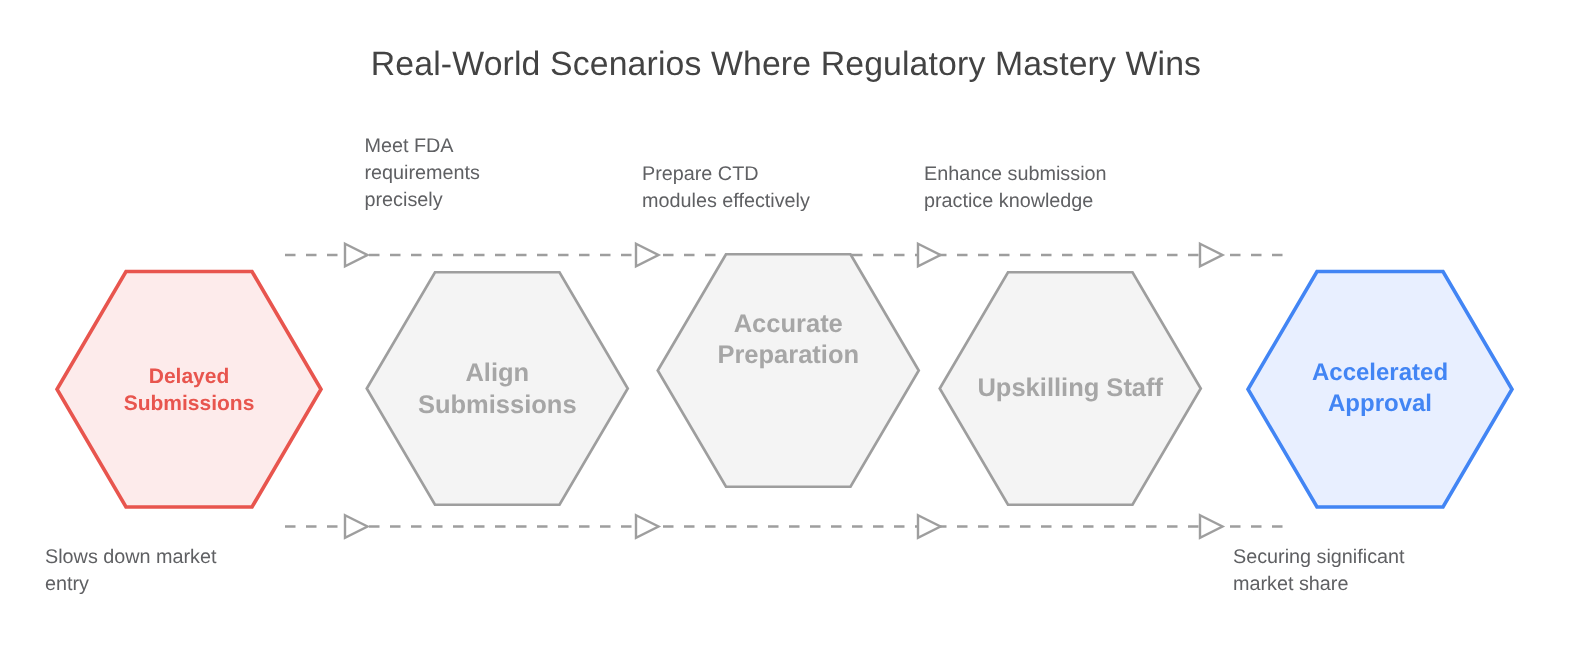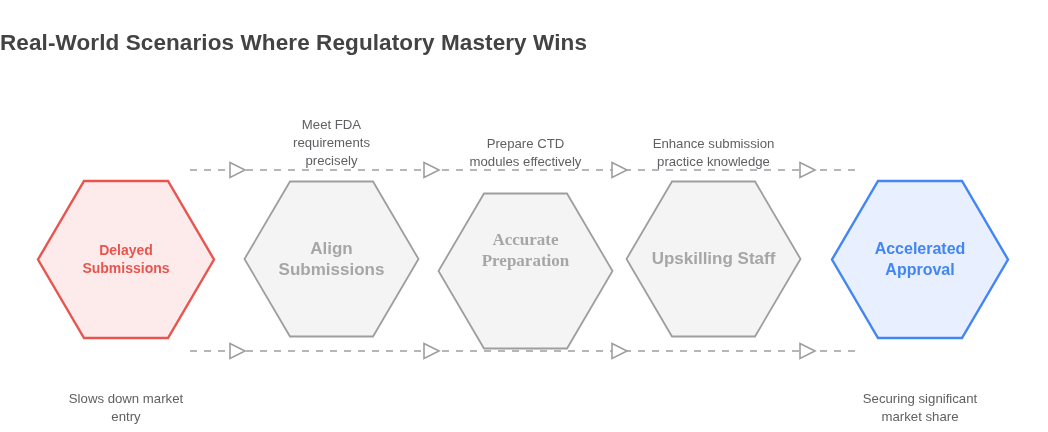--- a/index.html
+++ b/index.html
@@ -23,22 +23,23 @@
     width: 1048px;
     height: 432px;
   }
 
   
   .title {
     position: absolute;
     left: 0;
     top: 30px;
     width: 1048px;
+    text-align: center;
     font-size: 22.5px;
-    font-weight: bold;
+    font-weight: normal;
     color: #434343;
     letter-spacing: 0.1px;
   }
 
   
   .connectors {
     position: absolute;
     left: 0;
     top: 0;
     width: 1048px;
@@ -69,26 +70,24 @@
     pointer-events: none;
   }
 
   .node-start  .node-label { color: #e8554e; font-size: 14px; }
   .node-end    .node-label { color: #4285f4; font-size: 16px; }
   .node-mid    .node-label { color: #a6a6a6; font-size: 17px; }
 
   
   .caption {
     position: absolute;
-    text-align: center;
     font-size: 13.2px;
     line-height: 1.38;
     color: #5f6063;
     white-space: pre-line;
-    margin-top: 28px;
   }
 </style>
 </head>
 <body>
 
 <div id="canvas">
 
   <div class="title">Real-World Scenarios Where Regulatory Mastery Wins</div>
 
   <svg class="connectors" viewBox="0 0 1048 432" width="1048" height="432">
@@ -117,21 +116,21 @@
   </div>
 
   <div class="node node-mid" style="left:243px; top:180px; width:177px; height:158px;">
     <svg width="177" height="158" viewBox="0 0 177 158">
       <polygon points="47,1.5 130,1.5 175.5,79 130,156.5 47,156.5 1.5,79" fill="#f4f4f4" stroke="#9e9e9e" stroke-width="1.8" stroke-linejoin="miter"></polygon>
     </svg>
     <div class="node-label">Align
 Submissions</div>
   </div>
 
-  <div class="node node-mid" style="left:437px; top:192px; width:177px; height:116px;font-family:Liberation Serif, serif;">
+  <div class="node node-mid" style="left:437px; top:168px; width:177px; height:116px;">
     <svg width="177" height="158" viewBox="0 0 177 158">
       <polygon points="47,1.5 130,1.5 175.5,79 130,156.5 47,156.5 1.5,79" fill="#f4f4f4" stroke="#9e9e9e" stroke-width="1.8" stroke-linejoin="miter"></polygon>
     </svg>
     <div class="node-label">Accurate
 Preparation</div>
   </div>
 
   <div class="node node-mid" style="left:625px; top:180px; width:177px; height:158px;align-items:center;">
     <svg width="177" height="158" viewBox="0 0 177 158">
       <polygon points="47,1.5 130,1.5 175.5,79 130,156.5 47,156.5 1.5,79" fill="#f4f4f4" stroke="#9e9e9e" stroke-width="1.8" stroke-linejoin="miter"></polygon>

